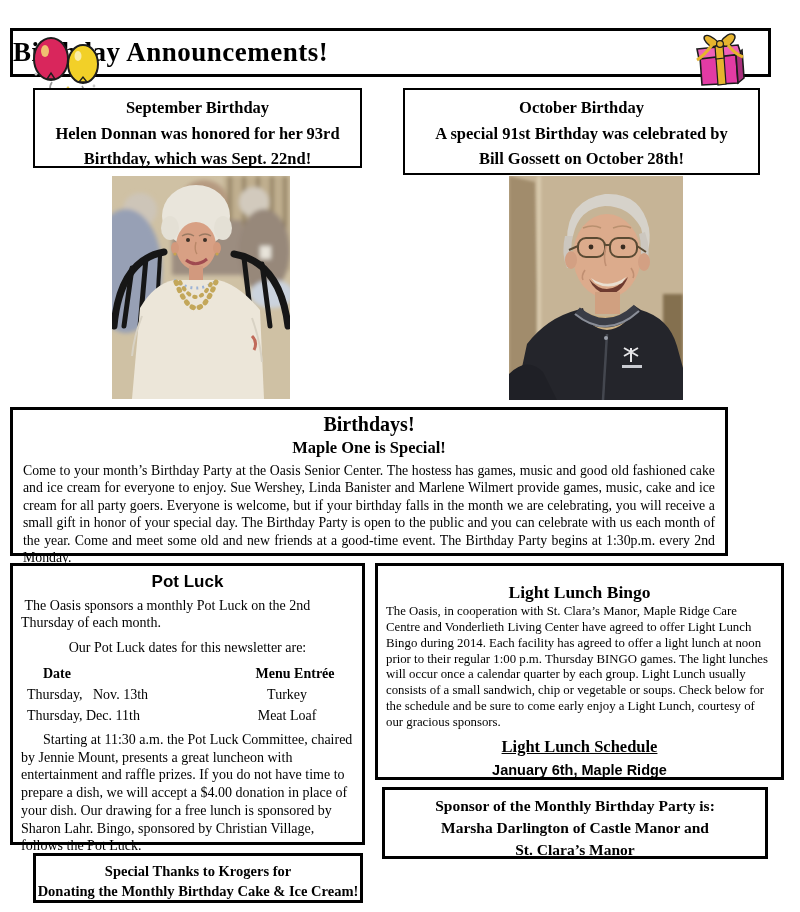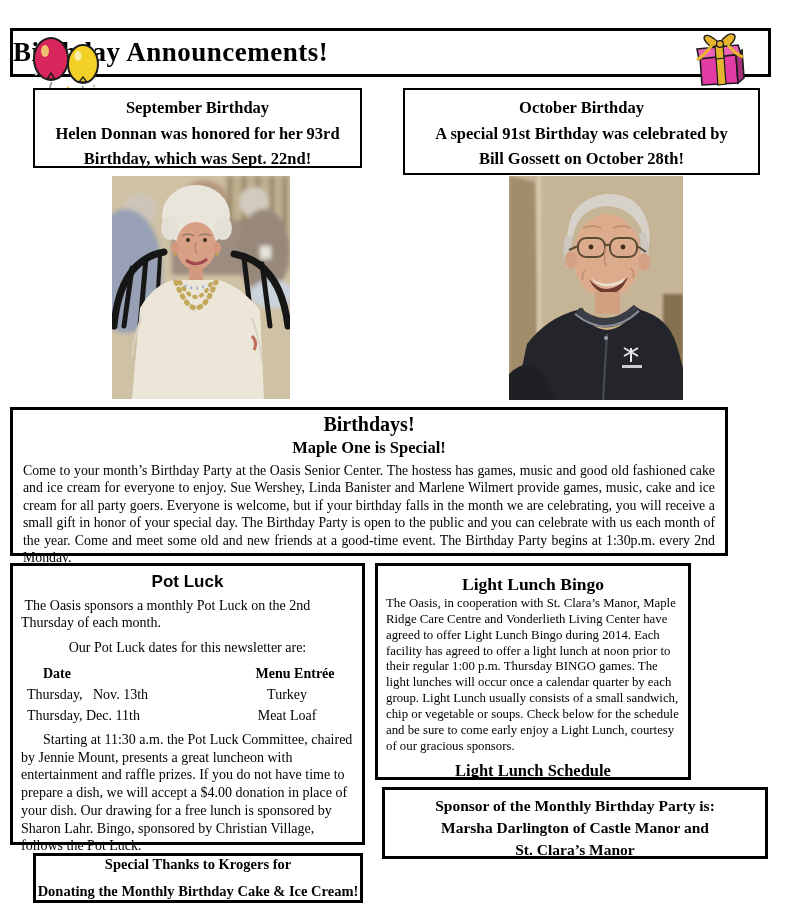--- a/index.html
+++ b/index.html
@@ -35,24 +35,24 @@
   .pl-dates{text-align:center;margin:7px 0 6px;}
   .pl-row{display:flex;line-height:1.5;}
   .pl-row .c1{flex:0 0 58%;padding-left:6px;white-space:pre-wrap;}
   .pl-row .c2{flex:1;text-align:center;}
   .pl-head .hd{font-weight:bold;}
   .pl-head .c1{padding-left:22px;}
   .pl-body{margin-top:5px;text-indent:22px;}
 
   
   .thanks{left:33px;top:853px;width:330px;height:50px;text-align:center;font-weight:bold;font-size:14.5px;
-          display:flex;flex-direction:column;justify-content:space-between;gap:3px;}
-
-  
-  .lightlunch{left:375px;top:563px;width:316px;height:217px;padding:7px 8px;}
+          display:flex;flex-direction:column;justify-content:flex-end;gap:3px;}
+
+  
+  .lightlunch{left:375px;top:563px;width:409px;height:217px;padding:15px 8px;}
   .ll-title{text-align:center;font-weight:bold;font-size:17.5px;margin:1px 0 1px;}
   .ll-body{font-size:12.8px;line-height:1.24;}
   .ll-sched{text-align:center;font-weight:bold;font-size:16.5px;text-decoration:underline;margin:6px 0 5px;}
   .ll-entry{text-align:center;font-family:"Liberation Sans","DejaVu Sans",sans-serif;font-weight:bold;font-size:14.5px;}
 
   
   .sponsor{left:382px;top:787px;width:386px;height:72px;text-align:center;font-weight:bold;font-size:15.5px;
            line-height:1.42;padding-top:5px;}
 </style>
 </head>

